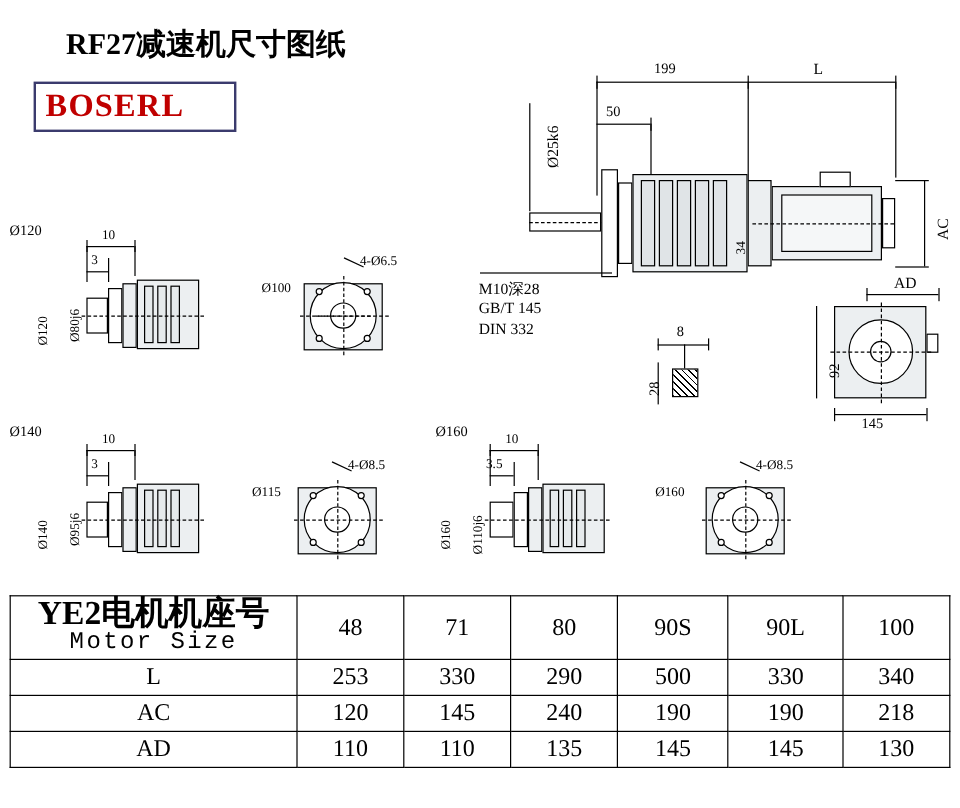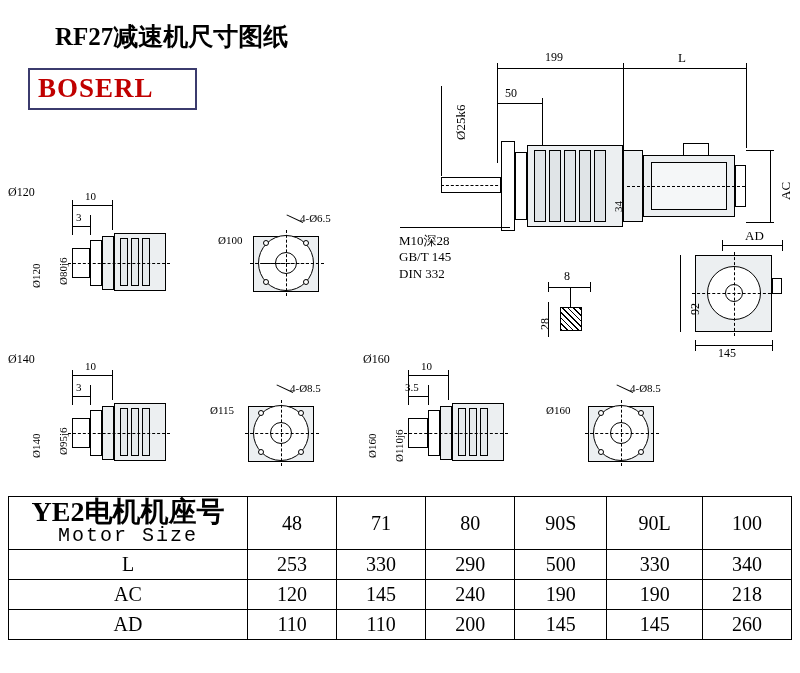--- a/index.html
+++ b/index.html
@@ -286,19 +286,19 @@
       <td>145</td>
       <td>240</td>
       <td>190</td>
       <td>190</td>
       <td>218</td>
     </tr>
     <tr>
       <td class="first">AD</td>
       <td>110</td>
       <td>110</td>
-      <td>200</td>
+      <td>135</td>
       <td>145</td>
       <td>145</td>
-      <td>260</td>
+      <td>130</td>
     </tr>
   </tbody>
 </table>
 
 </body></html>

